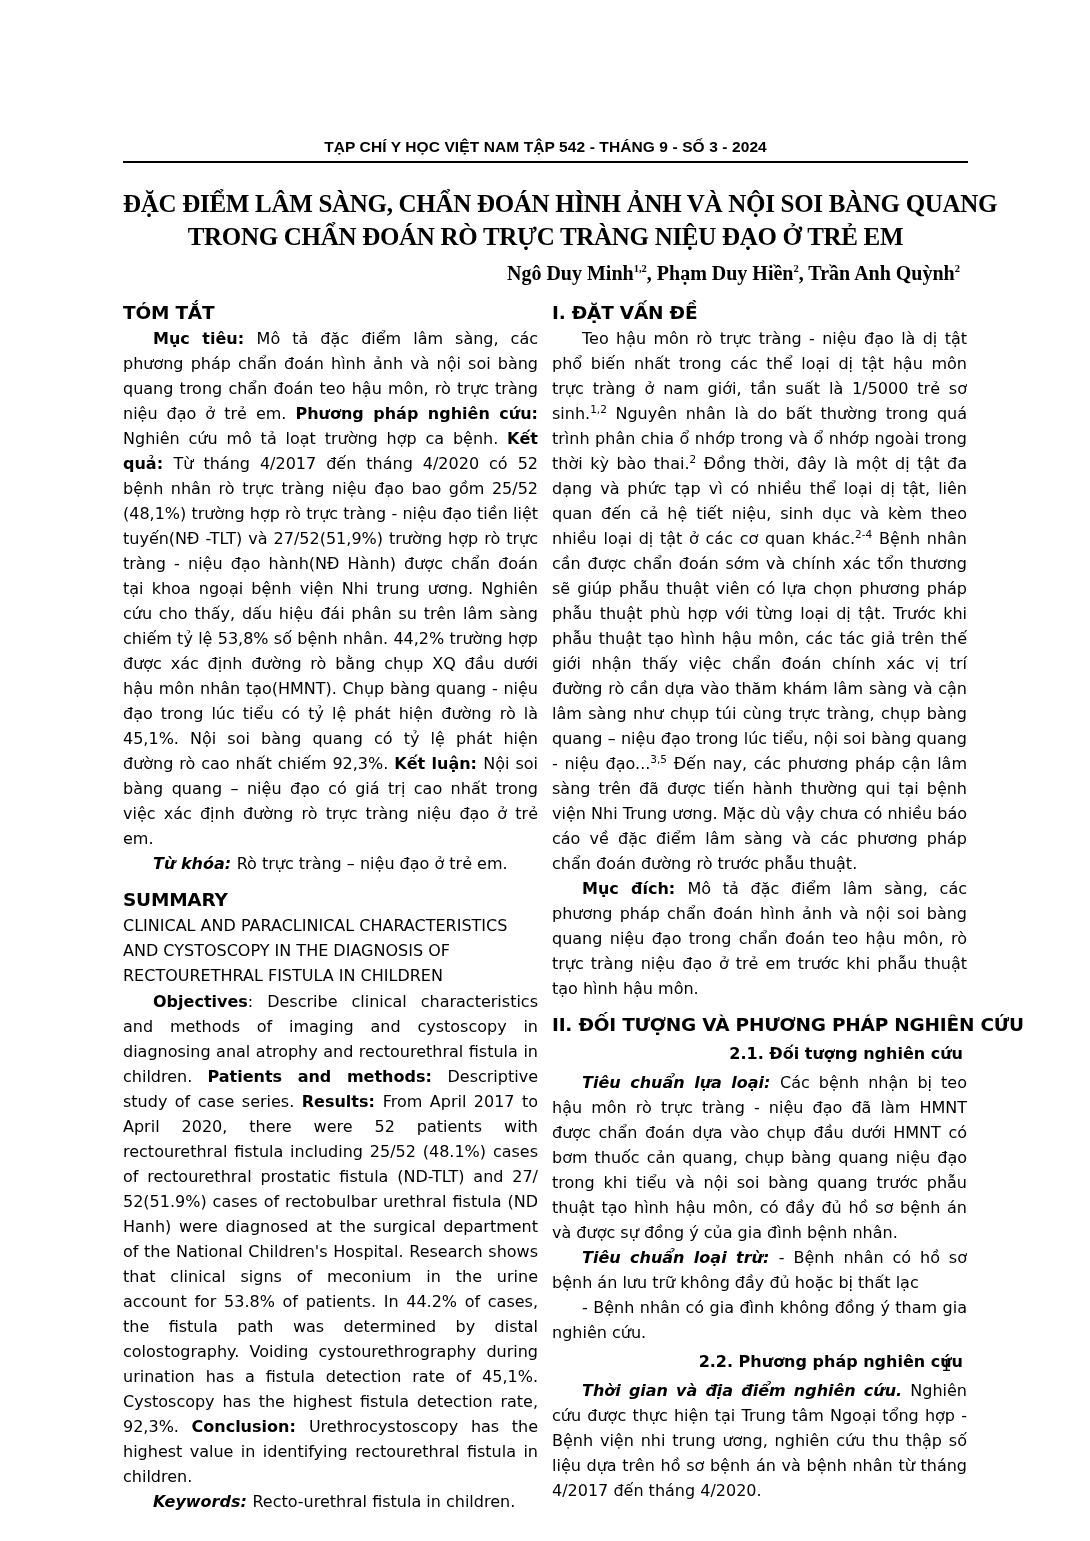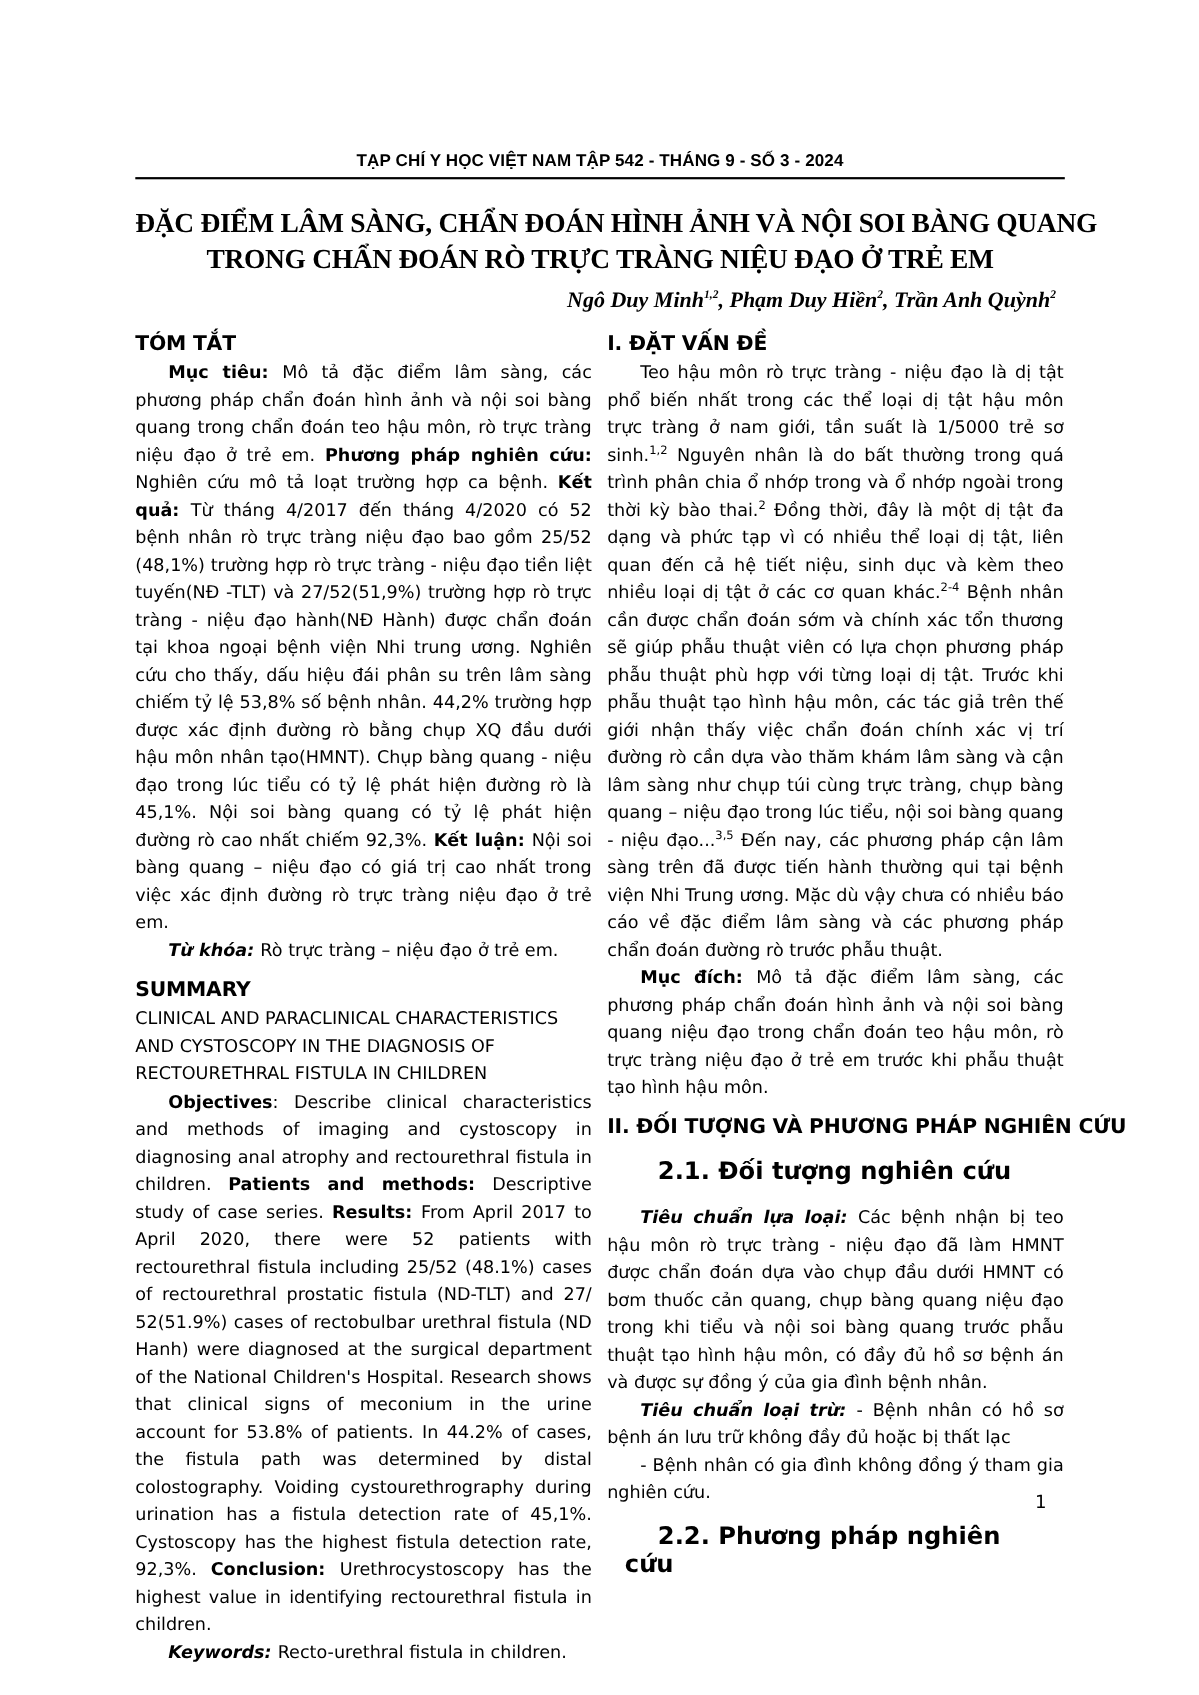--- a/index.html
+++ b/index.html
@@ -23,37 +23,37 @@
 
   
   .title{
     margin-top:24px;text-align:center;
     font-family:"Liberation Serif",serif;font-weight:bold;
     font-size:25px;line-height:33px;letter-spacing:-.3px;
   }
   .title .tline{white-space:nowrap;}
   .authors{
     margin-top:9px;text-align:right;padding-right:8px;
-    font-family:"Liberation Serif",serif;font-weight:bold;font-size:20px;font-style:italic;
+    font-family:"Liberation Serif",serif;font-weight:bold;font-size:20px;
   }
 
   
   .cols{display:flex;gap:14px;margin-top:15px;align-items:flex-start;}
   .col{width:415px;font-size:16px;line-height:25px;}
 
   .para{text-align:justify;text-indent:30px;margin:0;}
   .h-main{
     font-size:18.5px;font-weight:bold;margin:0 0 1px 0;letter-spacing:-.2px;
   }
   .h-main.gap-top{margin-top:11px;}
   .h-sec-nowrap{white-space:nowrap;}
   .summary-title{
     text-align:left;font-weight:normal;margin:1px 0 1px 0;
   }
-  .h-sub{font-weight:bold;text-indent:30px;margin:16px;font-size:22px;}
+  .h-sub{font-weight:bold;text-indent:30px;margin:4px;font-size:16px;text-align:right;}
 
   .seg-b{font-weight:bold;}
   .seg-bi{font-weight:bold;font-style:italic;}
   sup{font-size:10.5px;line-height:0;vertical-align:super;}
 
   .page-number{
     position:absolute;left:941px;top:1356px;
     font-size:16.5px;
   }
 </style>
@@ -92,19 +92,20 @@
         <p class="para"><span class="seg-n">Teo hậu môn rò trực tràng - niệu đạo là dị tật phổ biến nhất trong các thể loại dị tật hậu môn trực tràng ở nam giới, tần suất là 1/5000 trẻ sơ sinh.</span><sup class="seg-sup">1,2</sup><span class="seg-n"> Nguyên nhân là do bất thường trong quá trình phân chia ổ nhớp trong và ổ nhớp ngoài trong thời kỳ bào thai.</span><sup class="seg-sup">2</sup><span class="seg-n"> Đồng thời, đây là một dị tật đa dạng và phức tạp vì có nhiều thể loại dị tật, liên quan đến cả hệ tiết niệu, sinh dục và kèm theo nhiều loại dị tật ở các cơ quan khác.</span><sup class="seg-sup">2-4</sup><span class="seg-n"> Bệnh nhân cần được chẩn đoán sớm và chính xác tổn thương sẽ giúp phẫu thuật viên có lựa chọn phương pháp phẫu thuật phù hợp với từng loại dị tật. Trước khi phẫu thuật tạo hình hậu môn, các tác giả trên thế giới nhận thấy việc chẩn đoán chính xác vị trí đường rò cần dựa vào thăm khám lâm sàng và cận lâm sàng như chụp túi cùng trực tràng, chụp bàng quang – niệu đạo trong lúc tiểu, nội soi bàng quang - niệu đạo...</span><sup class="seg-sup">3,5</sup><span class="seg-n"> Đến nay, các phương pháp cận lâm sàng trên đã được tiến hành thường qui tại bệnh viện Nhi Trung ương. Mặc dù vậy chưa có nhiều báo cáo về đặc điểm lâm sàng và các phương pháp chẩn đoán đường rò trước phẫu thuật.</span></p>
         <p class="para"><span class="seg-b">Mục đích: </span><span class="seg-n">Mô tả đặc điểm lâm sàng, các phương pháp chẩn đoán hình ảnh và nội soi bàng quang niệu đạo trong chẩn đoán teo hậu môn, rò trực tràng niệu đạo ở trẻ em trước khi phẫu thuật tạo hình hậu môn.</span></p>
 
         <div class="h-main gap-top h-sec-nowrap">II. ĐỐI TƯỢNG VÀ PHƯƠNG PHÁP NGHIÊN CỨU</div>
         <div class="h-sub">2.1. Đối tượng nghiên cứu</div>
         <p class="para"><span class="seg-bi">Tiêu chuẩn lựa loại: </span><span class="seg-n">Các bệnh nhận bị teo hậu môn rò trực tràng - niệu đạo đã làm HMNT được chẩn đoán dựa vào chụp đầu dưới HMNT có bơm thuốc cản quang, chụp bàng quang niệu đạo trong khi tiểu và nội soi bàng quang trước phẫu thuật tạo hình hậu môn, có đầy đủ hồ sơ bệnh án và được sự đồng ý của gia đình bệnh nhân.</span></p>
         <p class="para"><span class="seg-bi">Tiêu chuẩn loại trừ: </span><span class="seg-n"> - Bệnh nhân có hồ sơ bệnh án lưu trữ không đầy đủ hoặc bị thất lạc</span></p>
         <p class="para"><span class="seg-n">- Bệnh nhân có gia đình không đồng ý tham gia nghiên cứu.</span></p>
 
         <div class="h-sub">2.2. Phương pháp nghiên cứu</div>
+        <p class="para"><span class="seg-bi">Thời gian và địa điểm nghiên cứu. </span><span class="seg-n">Nghiên cứu được thực hiện tại Trung tâm Ngoại tổng hợp - Bệnh viện nhi trung ương, nghiên cứu thu thập số liệu dựa trên hồ sơ bệnh án và bệnh nhân từ tháng 4/2017 đến tháng 4/2020.</span></p>
       </div>
 
     </div>
   </div>
 
   <div class="page-number">1</div>
 </div>
 
 </body></html>

